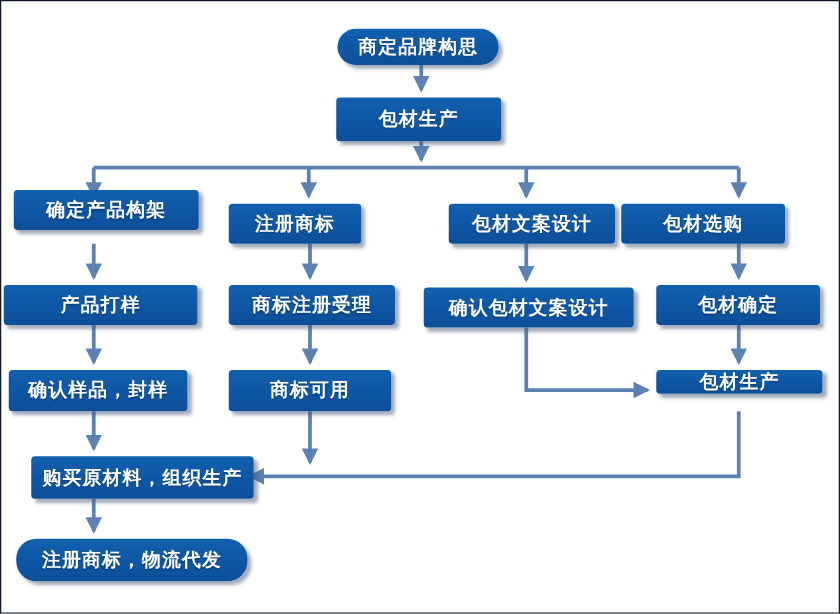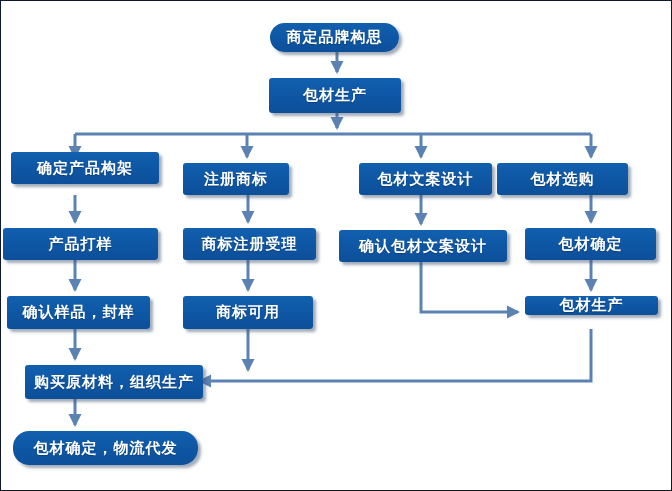--- a/index.html
+++ b/index.html
@@ -89,15 +89,15 @@
   <div class="node n4">包材文案设计</div>
   <div class="node n5">包材选购</div>
   <div class="node n6">产品打样</div>
   <div class="node n7">商标注册受理</div>
   <div class="node n9">包材确定</div>
   <div class="node n8">确认包材文案设计</div>
   <div class="node n10">确认样品，封样</div>
   <div class="node n11">商标可用</div>
   <div class="node n12">包材生产</div>
   <div class="node n13">购买原材料，组织生产</div>
-  <div class="node pill n14">包材确定，物流代发</div>
+  <div class="node pill n14">注册商标，物流代发</div>
 
 </div>
 
 </body></html>

